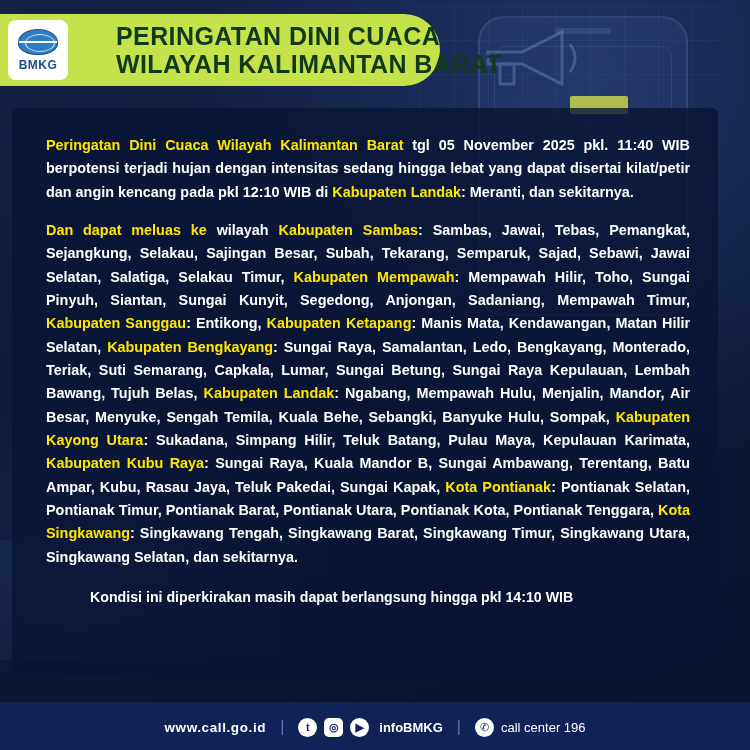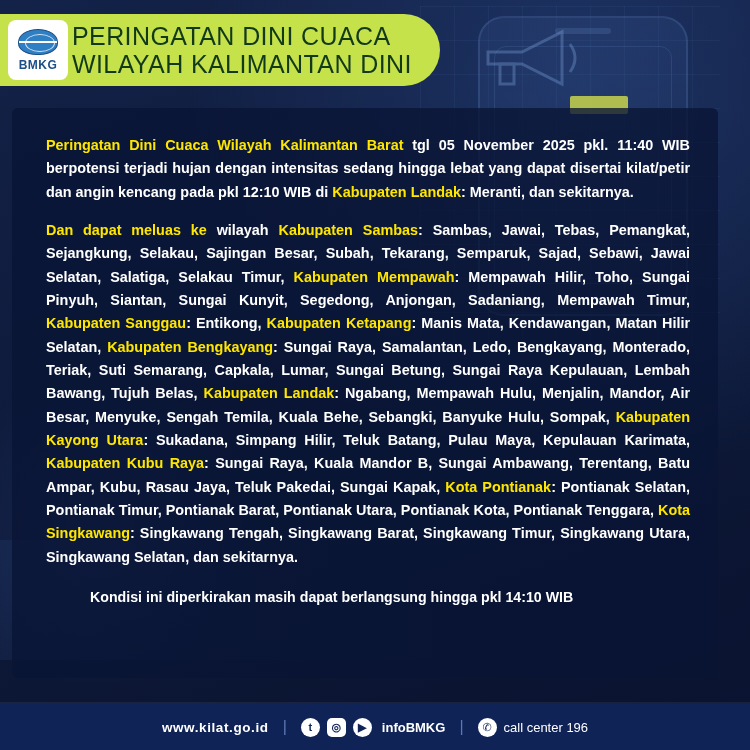--- a/index.html
+++ b/index.html
@@ -78,21 +78,21 @@
     display: flex; align-items: center;
     padding-left: 8px;
   }
   .logo {
     width: 60px; height: 60px;
     background: #ffffff;
     border-radius: 8px;
     display: flex; flex-direction: column;
     align-items: center; justify-content: center;
     flex: 0 0 auto;
-    margin-right: 4px;
+    margin-right: 28px;
   }
   .logo .globe {
     width: 40px; height: 26px;
     border-radius: 50% 50% 45% 45%;
     background: linear-gradient(180deg,#2f7fc4 0%, #2f7fc4 45%, #ffffff 45%, #ffffff 55%, #2f7fc4 55%);
     border: 1.5px solid #1c4f86;
     position: relative;
   }
   .logo .globe:after {
     content: "";
@@ -100,24 +100,25 @@
     border: 1.5px solid #ffffff; border-radius: 50%;
     opacity: .8;
   }
   .logo .logo-text {
     font-size: 12px; font-weight: bold; color: #1c4f86;
     letter-spacing: .5px; margin-top: 3px;
   }
   .header-titles { line-height: 1.12; }
   .header-titles .line {
     font-size: 25px;
-    font-weight: normal;
+    font-weight: bold;
     color: #123a1a;
     letter-spacing: .4px;
     white-space: nowrap;
+    margin-left: 20px;
   }
 
   
   .card {
     position: absolute;
     left: 12px; top: 108px;
     width: 706px; height: 570px;
     background: rgba(9, 21, 52, 0.78);
     border-radius: 6px;
     padding: 26px 28px 20px 34px;
@@ -203,21 +204,21 @@
   <div class="deco deco-lines"></div>
 
   <div class="header">
     <div class="header-bar">
       <div class="logo">
         <div class="globe"></div>
         <div class="logo-text">BMKG</div>
       </div>
       <div class="header-titles">
         <div class="line">PERINGATAN DINI CUACA</div>
-        <div class="line">WILAYAH KALIMANTAN DINI</div>
+        <div class="line">WILAYAH KALIMANTAN BARAT</div>
       </div>
     </div>
   </div>
 
   <div class="card">
 
     <div class="para">
       <span class="hl">Peringatan Dini Cuaca Wilayah Kalimantan Barat</span><span class="plain"> tgl 05 November 2025 pkl. 11:40 WIB berpotensi terjadi hujan dengan intensitas sedang hingga lebat yang dapat disertai kilat/petir dan angin kencang pada pkl 12:10 WIB di </span><span class="hl">Kabupaten Landak</span><span class="plain">: Meranti, dan sekitarnya.</span>
     </div>
 
@@ -225,21 +226,21 @@
       <span class="hl">Dan dapat meluas ke</span><span class="plain"> wilayah </span><span id="regions"><span class="hl">Kabupaten Sambas</span><span class="plain">: Sambas, Jawai, Tebas, Pemangkat, Sejangkung, Selakau, Sajingan Besar, Subah, Tekarang, Semparuk, Sajad, Sebawi, Jawai Selatan, Salatiga, Selakau Timur, </span><span class="hl">Kabupaten Mempawah</span><span class="plain">: Mempawah Hilir, Toho, Sungai Pinyuh, Siantan, Sungai Kunyit, Segedong, Anjongan, Sadaniang, Mempawah Timur, </span><span class="hl">Kabupaten Sanggau</span><span class="plain">: Entikong, </span><span class="hl">Kabupaten Ketapang</span><span class="plain">: Manis Mata, Kendawangan, Matan Hilir Selatan, </span><span class="hl">Kabupaten Bengkayang</span><span class="plain">: Sungai Raya, Samalantan, Ledo, Bengkayang, Monterado, Teriak, Suti Semarang, Capkala, Lumar, Sungai Betung, Sungai Raya Kepulauan, Lembah Bawang, Tujuh Belas, </span><span class="hl">Kabupaten Landak</span><span class="plain">: Ngabang, Mempawah Hulu, Menjalin, Mandor, Air Besar, Menyuke, Sengah Temila, Kuala Behe, Sebangki, Banyuke Hulu, Sompak, </span><span class="hl">Kabupaten Kayong Utara</span><span class="plain">: Sukadana, Simpang Hilir, Teluk Batang, Pulau Maya, Kepulauan Karimata, </span><span class="hl">Kabupaten Kubu Raya</span><span class="plain">: Sungai Raya, Kuala Mandor B, Sungai Ambawang, Terentang, Batu Ampar, Kubu, Rasau Jaya, Teluk Pakedai, Sungai Kapak, </span><span class="hl">Kota Pontianak</span><span class="plain">: Pontianak Selatan, Pontianak Timur, Pontianak Barat, Pontianak Utara, Pontianak Kota, Pontianak Tenggara, </span><span class="hl">Kota Singkawang</span><span class="plain">: Singkawang Tengah, Singkawang Barat, Singkawang Timur, Singkawang Utara, Singkawang Selatan, dan sekitarnya.</span></span>
     </div>
 
     <div class="p-kondisi">Kondisi ini diperkirakan masih dapat berlangsung hingga pkl 14:10 WIB</div>
 
   </div>
 
   <div class="bottom-strip"></div>
 
   <div class="footer">
-    <span class="site">www.kilat.go.id</span>
+    <span class="site">www.call.go.id</span>
     <span class="sep">|</span>
     <span class="social">
       <span class="sicon">t</span>
       <span class="sicon sq">◎</span>
       <span class="sicon">▶</span>
       <span class="handle">infoBMKG</span>
     </span>
     <span class="sep">|</span>
     <span class="cc">
       <span class="ph">✆</span>

